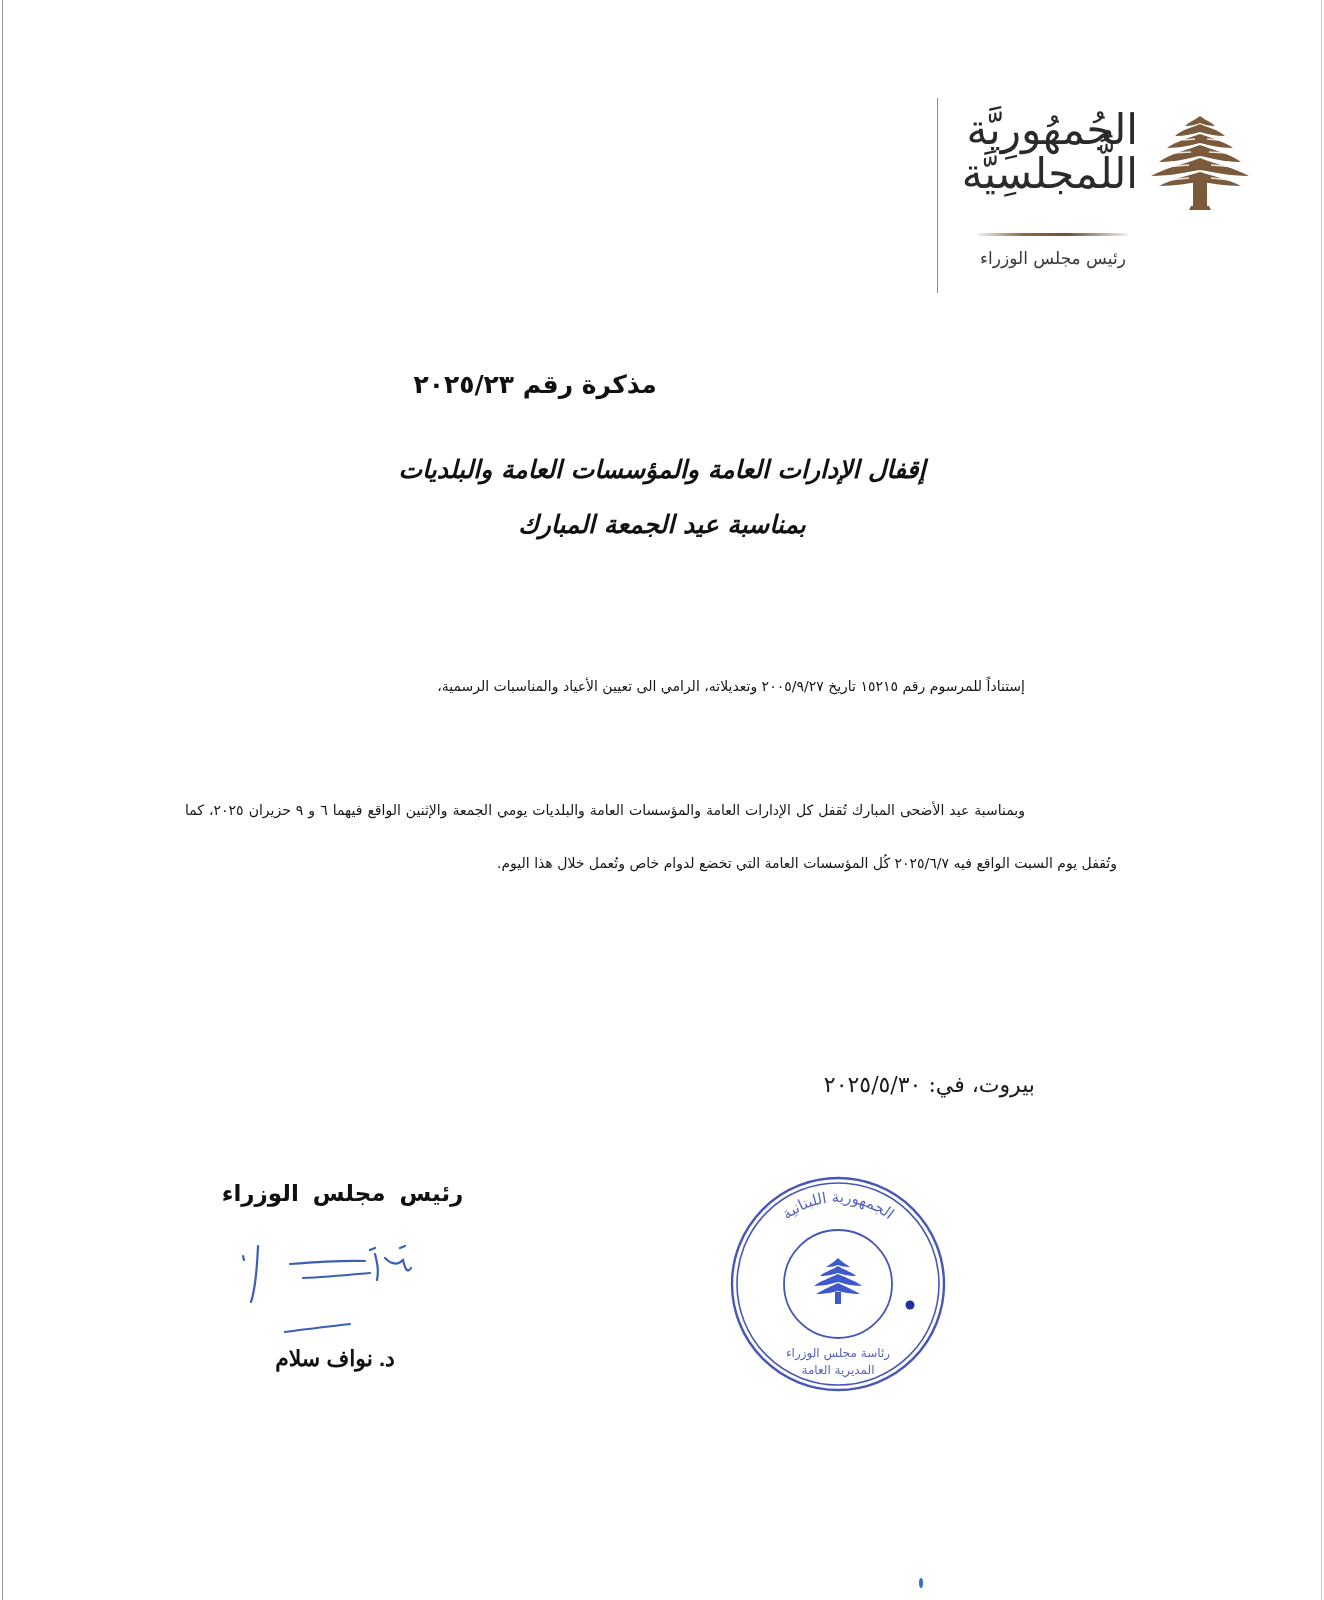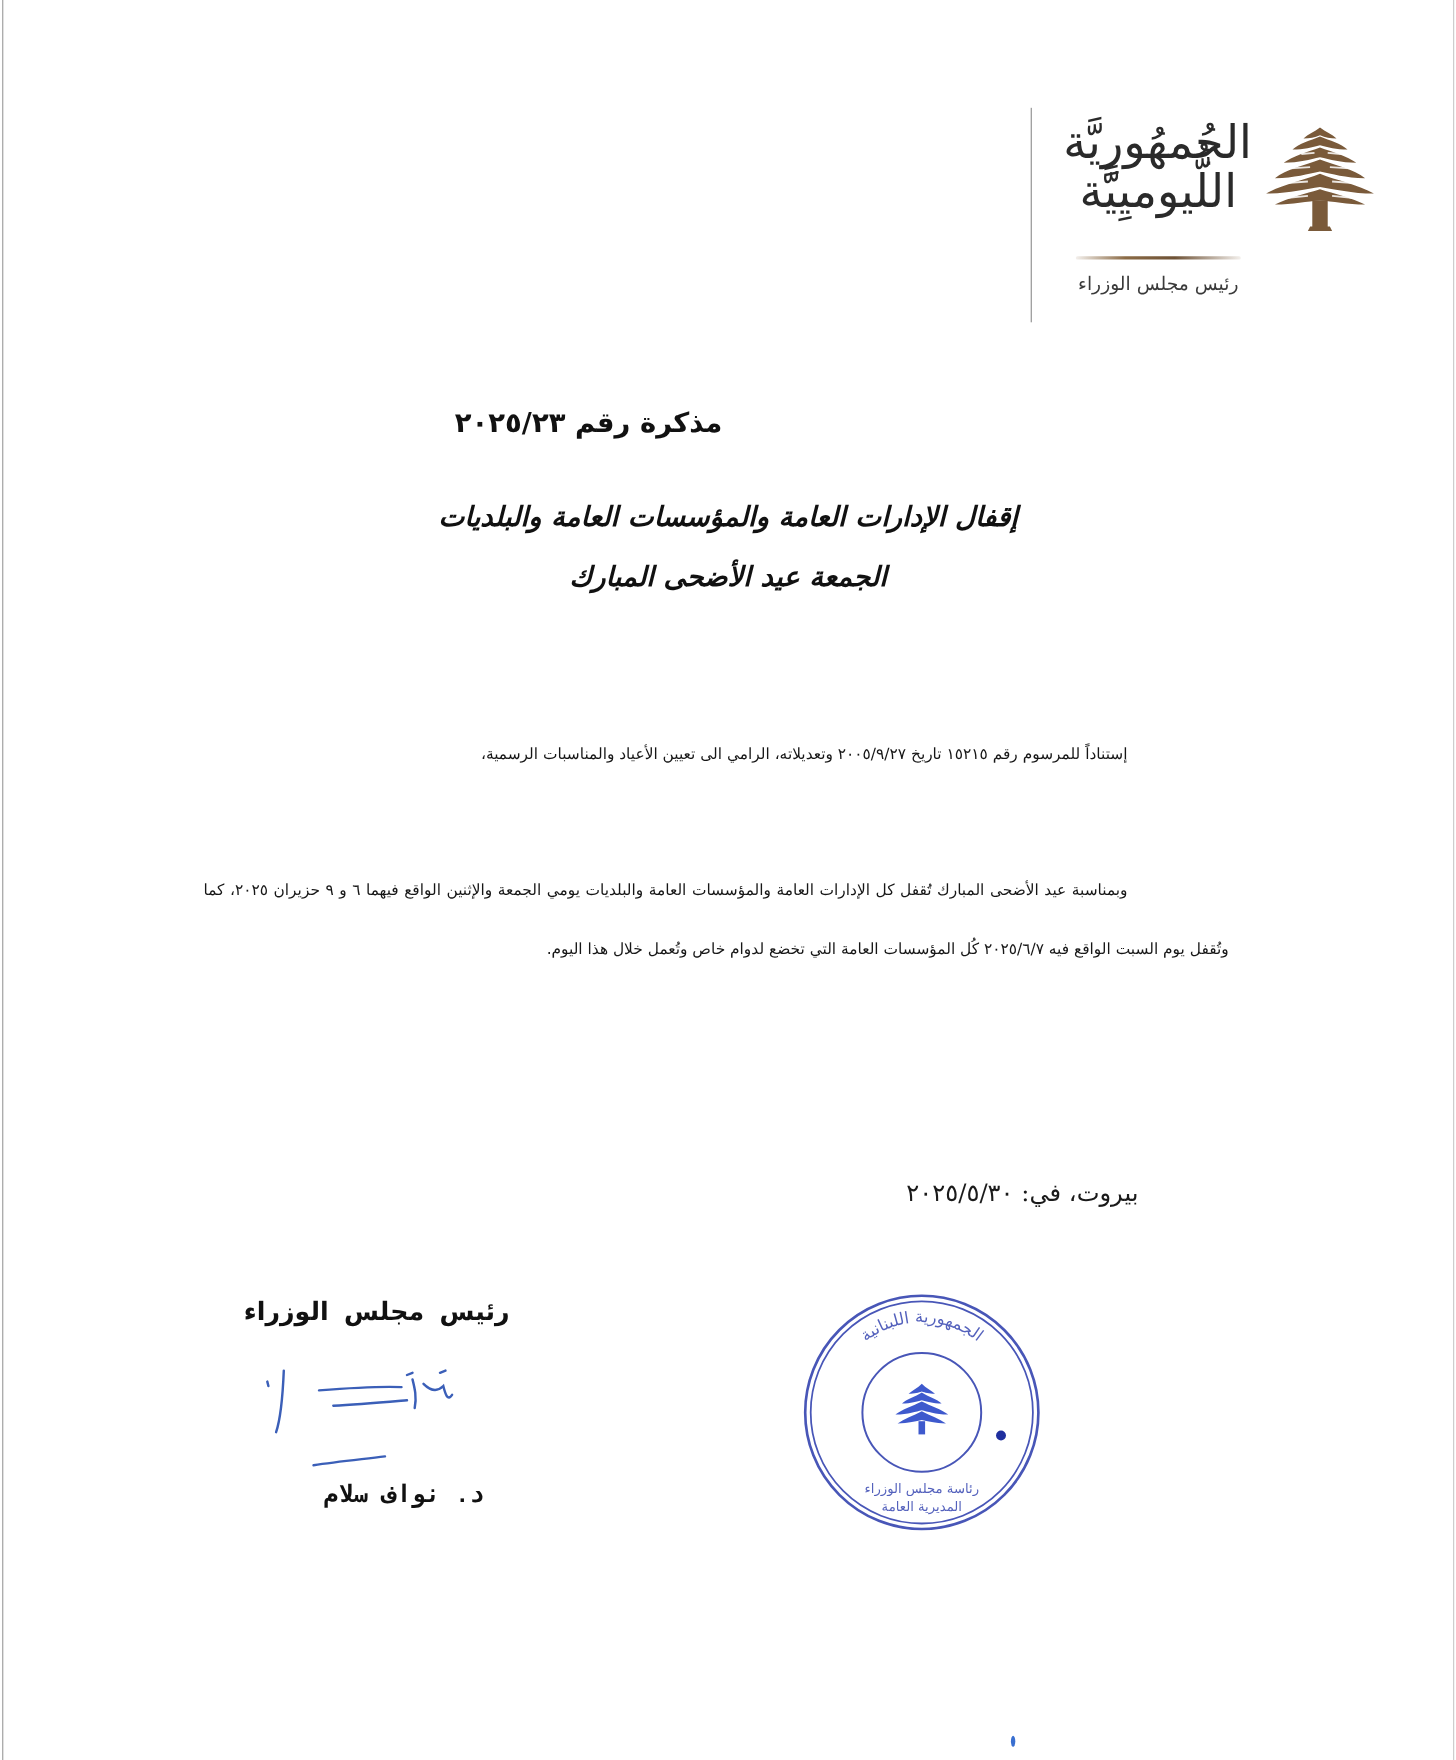--- a/index.html
+++ b/index.html
@@ -34,38 +34,38 @@
   .para-2 { top: 784px; }
   .body-block p { margin: 0; text-indent: 92px; }
 
   .place-date { position: absolute; left: 735px; top: 1072px; width: 300px; direction: rtl; text-align: right;
                 font-family: "DejaVu Serif", serif; font-size: 22px; color: #1a1a1a; }
 
   
   .sig-title { position: absolute; left: 205px; top: 1180px; width: 275px; direction: rtl; text-align: center;
                font-family: "DejaVu Sans", sans-serif; font-weight: bold; font-size: 23px; color: #111; word-spacing: 6px; }
   .signature-scribble { position: absolute; left: 225px; top: 1240px; width: 210px; height: 110px; }
-  .signer-name { position: absolute; left: 230px; top: 1346px; width: 210px; direction: rtl; 
-                 font-family: Liberation Mono, monospace; font-weight: bold; font-size: 22px; color: #111; }
+  .signer-name { position: absolute; left: 230px; top: 1346px; width: 210px; direction: rtl; text-align: center;
+                 font-family: Liberation Sans, sans-serif; font-weight: bold; font-size: 22px; color: #111; }
 
   
   .stamp { position: absolute; left: 726px; top: 1174px; width: 224px; height: 220px; }
 
   .stray-dot { position: absolute; left: 919px; top: 1578px; width: 4px; height: 10px; border-radius: 50%; background: #3a6fd0; }
 </style>
 </head>
 <body>
 
 <div class="page-border-left"></div>
 <div class="page-border-right"></div>
 
 <div class="letterhead-divider"></div>
 <div class="republic-title">
   <span>الجُمهُورِيَّة</span>
-  <span>اللُّيوميِيَّة</span>
+  <span>اللُّمجلسِيَّة</span>
 </div>
 <div class="gold-rule"></div>
 <div class="office-title">رئيس مجلس الوزراء</div>
 
 <svg class="cedar-logo" viewBox="0 0 110 110">
   <g fill="#7a5a3a">
     <path d="M55 4 C50 8 44 10 40 14 C46 14 50 13 55 11 C60 13 64 14 70 14 C66 10 60 8 55 4 Z"></path>
     <path d="M55 12 C46 16 36 18 30 24 C40 24 48 22 55 20 C62 22 70 24 80 24 C74 18 64 16 55 12 Z"></path>
     <path d="M55 22 C44 26 30 30 22 36 C36 36 46 33 55 31 C64 33 74 36 88 36 C80 30 66 26 55 22 Z"></path>
     <path d="M55 33 C42 38 24 42 14 50 C32 50 44 46 55 44 C66 46 78 50 96 50 C86 42 68 38 55 33 Z"></path>
@@ -81,21 +81,21 @@
       <path d="M64 40 L82 41"></path>
     <path d="M18 55 L44 53"></path>
       <path d="M66 53 L92 55"></path>
     <path d="M24 68 L44 66"></path>
       <path d="M66 66 L86 68"></path>
   </g>
 </svg>
 
 <div class="memo-number">مذكرة رقم ٢٠٢٥/٢٣</div>
 <div class="subject-line subject-1">إقفال الإدارات العامة والمؤسسات العامة والبلديات</div>
-<div class="subject-line subject-2">الجمعة عيد الأضحى المبارك</div>
+<div class="subject-line subject-2">بمناسبة عيد الجمعة المبارك</div>
 
 <div class="body-block para-1">
   <p>إستناداً للمرسوم رقم ١٥٢١٥ تاريخ ٢٠٠٥/٩/٢٧ وتعديلاته، الرامي الى تعيين الأعياد والمناسبات الرسمية،</p>
 </div>
 <div class="body-block para-2">
   <p>وبمناسبة عيد الأضحى المبارك تُقفل كل الإدارات العامة والمؤسسات العامة والبلديات يومي الجمعة والإثنين الواقع فيهما ٦ و ٩ حزيران ٢٠٢٥، كما وتُقفل يوم السبت الواقع فيه ٢٠٢٥/٦/٧ كُل المؤسسات العامة التي تخضع لدوام خاص وتُعمل خلال هذا اليوم.</p>
 </div>
 
 <div class="place-date">بيروت، في: ٢٠٢٥/٥/٣٠</div>
 

